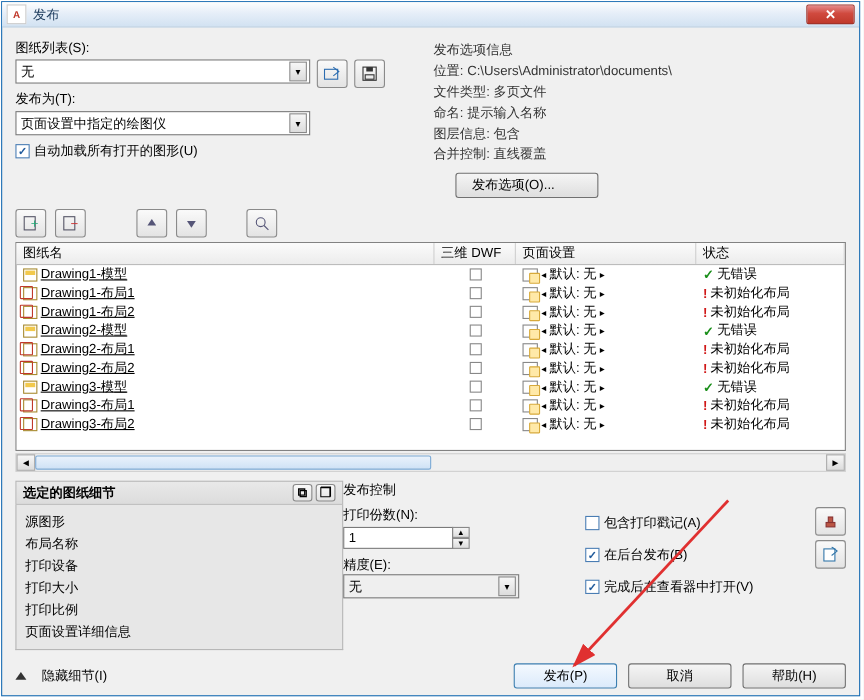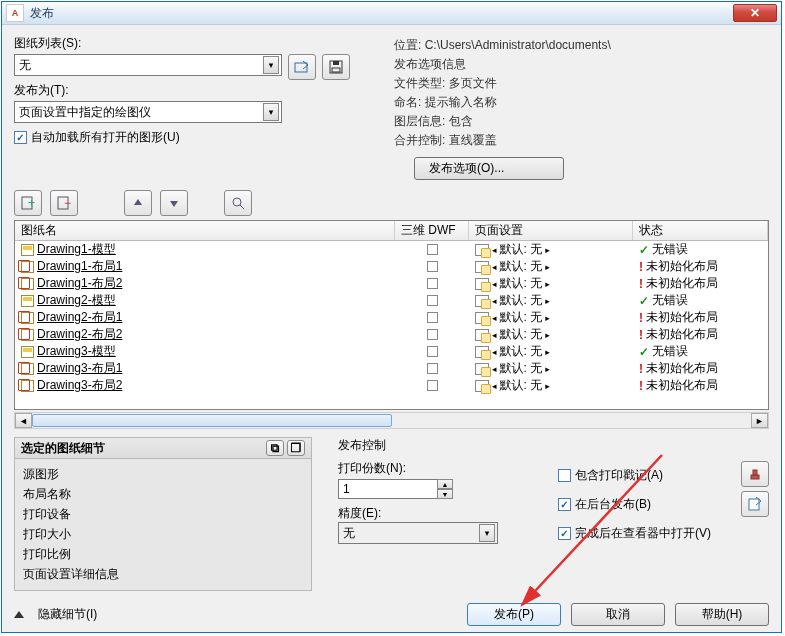--- a/index.html
+++ b/index.html
@@ -50,21 +50,21 @@
   .ico-pg::before{content:""; position:absolute; width:12px; height:10px; border:1px solid #888; background:#fff; left:0; top:0;}
   .ico-pg::after{content:""; position:absolute; width:8px; height:8px; border:1px solid #d7a93a; background:#ffe9a8; right:-2px; bottom:-2px; border-radius:1px;}
   .st-ok { color:#1a8f1a; font-weight:bold;}
   .st-err{ color:#d01818; font-weight:bold;}
 
   .hscroll { height:17px; background:#efefef; border:1px solid #cfcfcf; display:flex; align-items:center; margin-top:2px;}
   .hs-btn{ width:17px; height:15px; background:linear-gradient(#f7f7f7,#dcdcdc); border:1px solid #a9a9a9; display:flex; align-items:center; justify-content:center; font-size:9px;}
   .hs-track{ flex:1; position:relative; height:15px;}
   .hs-thumb{ position:absolute; left:0; width:50%; height:13px; top:1px; background:linear-gradient(#eaf2fb,#cfe2f6); border:1px solid #7aa9d6; border-radius:2px;}
 
-  .bottom { display:flex; margin-top:8px; gap:26px;}
+  .bottom { display:flex; margin-top:8px; gap:0;}
   .details { width:298px; }
   .det-head { background:linear-gradient(#e9e9e9,#dcdcdc); border:1px solid #b7b7b7; height:22px; display:flex; align-items:center; padding:0 6px; font-weight:bold; gap:6px; justify-content:space-between;}
   .det-head .icons{ display:flex; gap:3px;}
   .det-body { border:1px solid #b7b7b7; border-top:none; background:#e7e7e7; height:132px; padding:4px 8px;}
   .det-body div{ margin:3px 0;}
 
   .pub-ctrl { flex:1; border:0; }
   .group-title{ margin-bottom:6px;}
   .pc-row{ display:flex; align-items:center; margin:6px 0;}
   .num-input{ width:100px; height:20px; border:1px solid #7a7a7a; background:#fff; padding:0 4px; display:flex; align-items:center;}
@@ -121,28 +121,28 @@
           <div class="arrow">▾</div>
         </div>
 
         <div class="checkbox-row">
           <div class="chk">✓</div>
           <span>自动加载所有打开的图形(U)</span>
         </div>
       </div>
 
       <div class="top-right">
+        <div class="info-line">发布选项信息</div>
         <div class="info-line"><span>位置:</span> <span>C:\Users\Administrator\documents\</span></div>
-        <div class="info-line">发布选项信息</div>
         <div class="info-line"><span>文件类型:</span> <span>多页文件</span></div>
         <div class="info-line"><span>命名:</span> <span>提示输入名称</span></div>
         <div class="info-line"><span>图层信息:</span> <span>包含</span></div>
         <div class="info-line"><span>合并控制:</span> <span>直线覆盖</span></div>
         <div style="margin-top:8px; margin-left:20px;">
-          <button class="btn" style="width:150px">发布选项(O)...</button>
+          <button class="btn" style="width:130px">发布选项(O)...</button>
         </div>
       </div>
     </div>
 
     <div class="tool-row">
       <div class="icon-btn">
           <svg width="14" height="14">
             <rect x="1" y="1" width="10" height="12" fill="none" stroke="#556"></rect>
             <text x="7" y="11" font-size="9" fill="#2a7">+</text>
           </svg>

